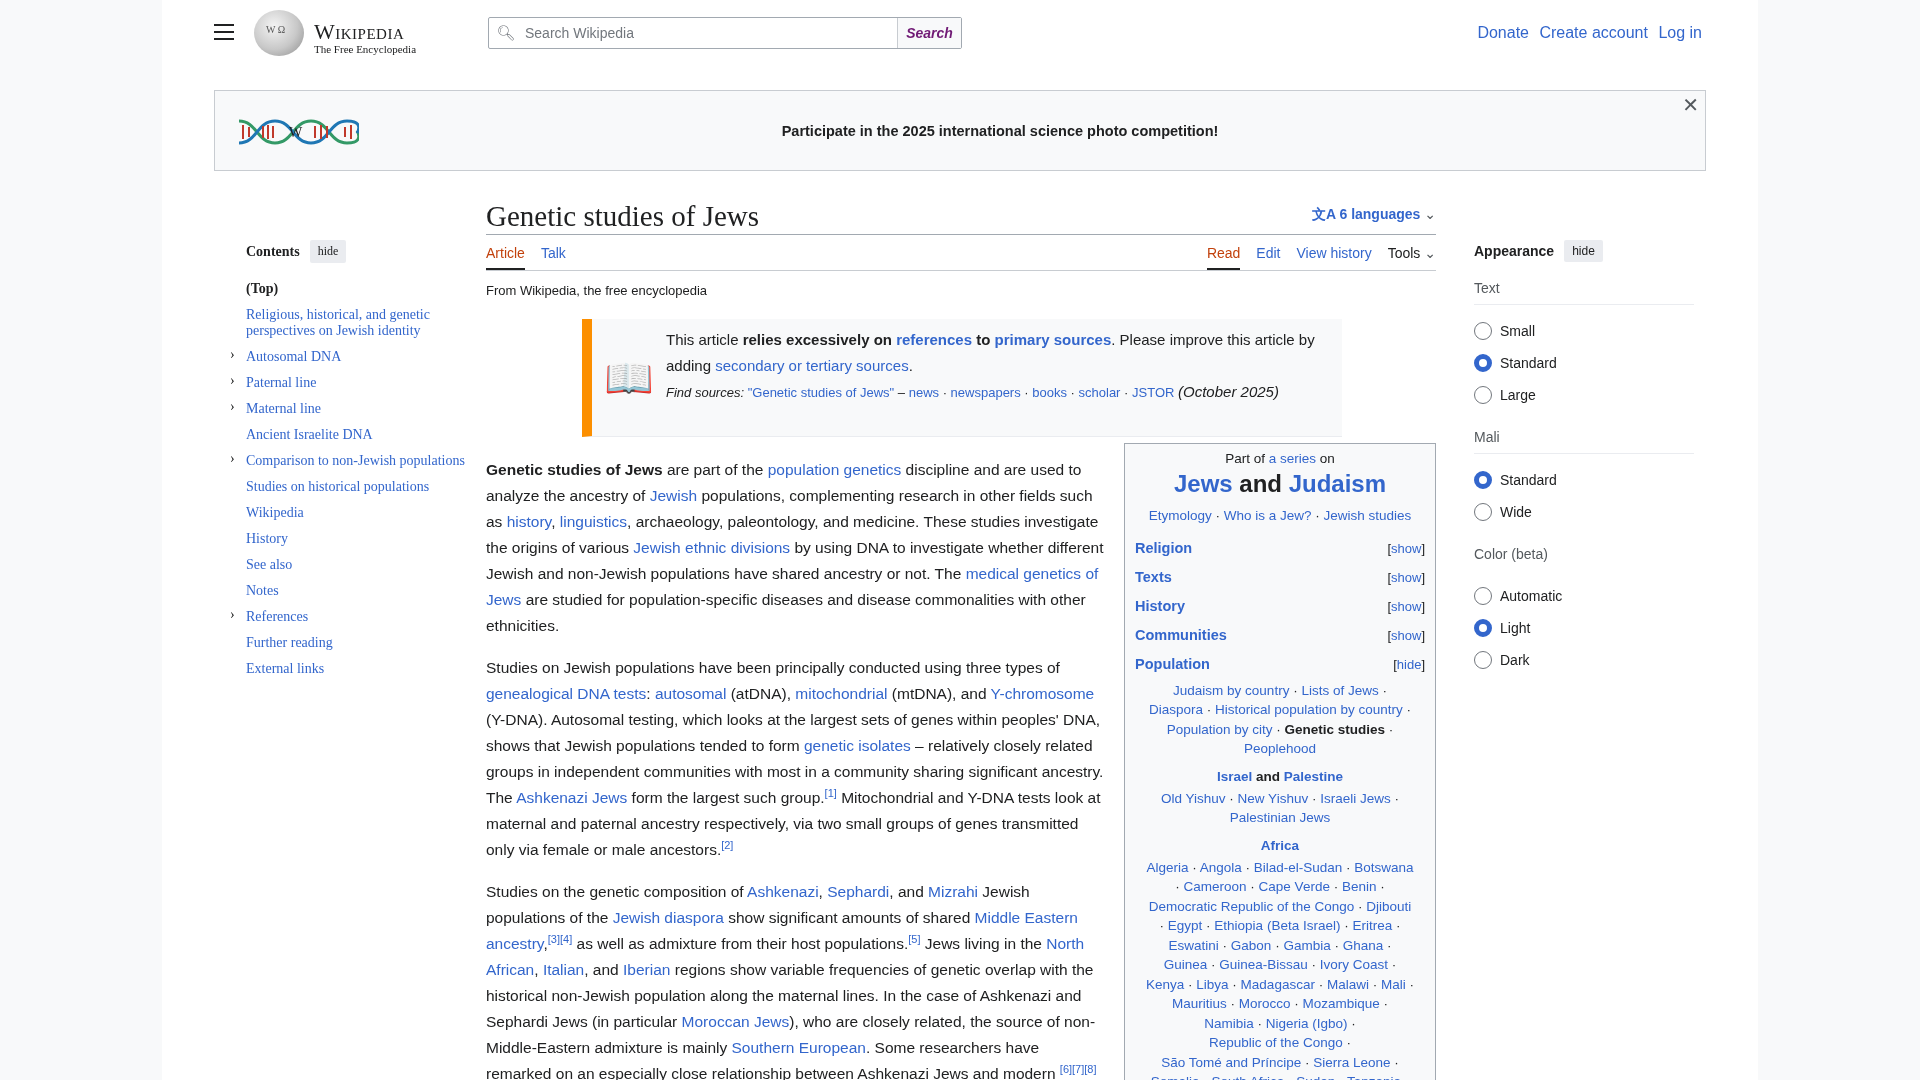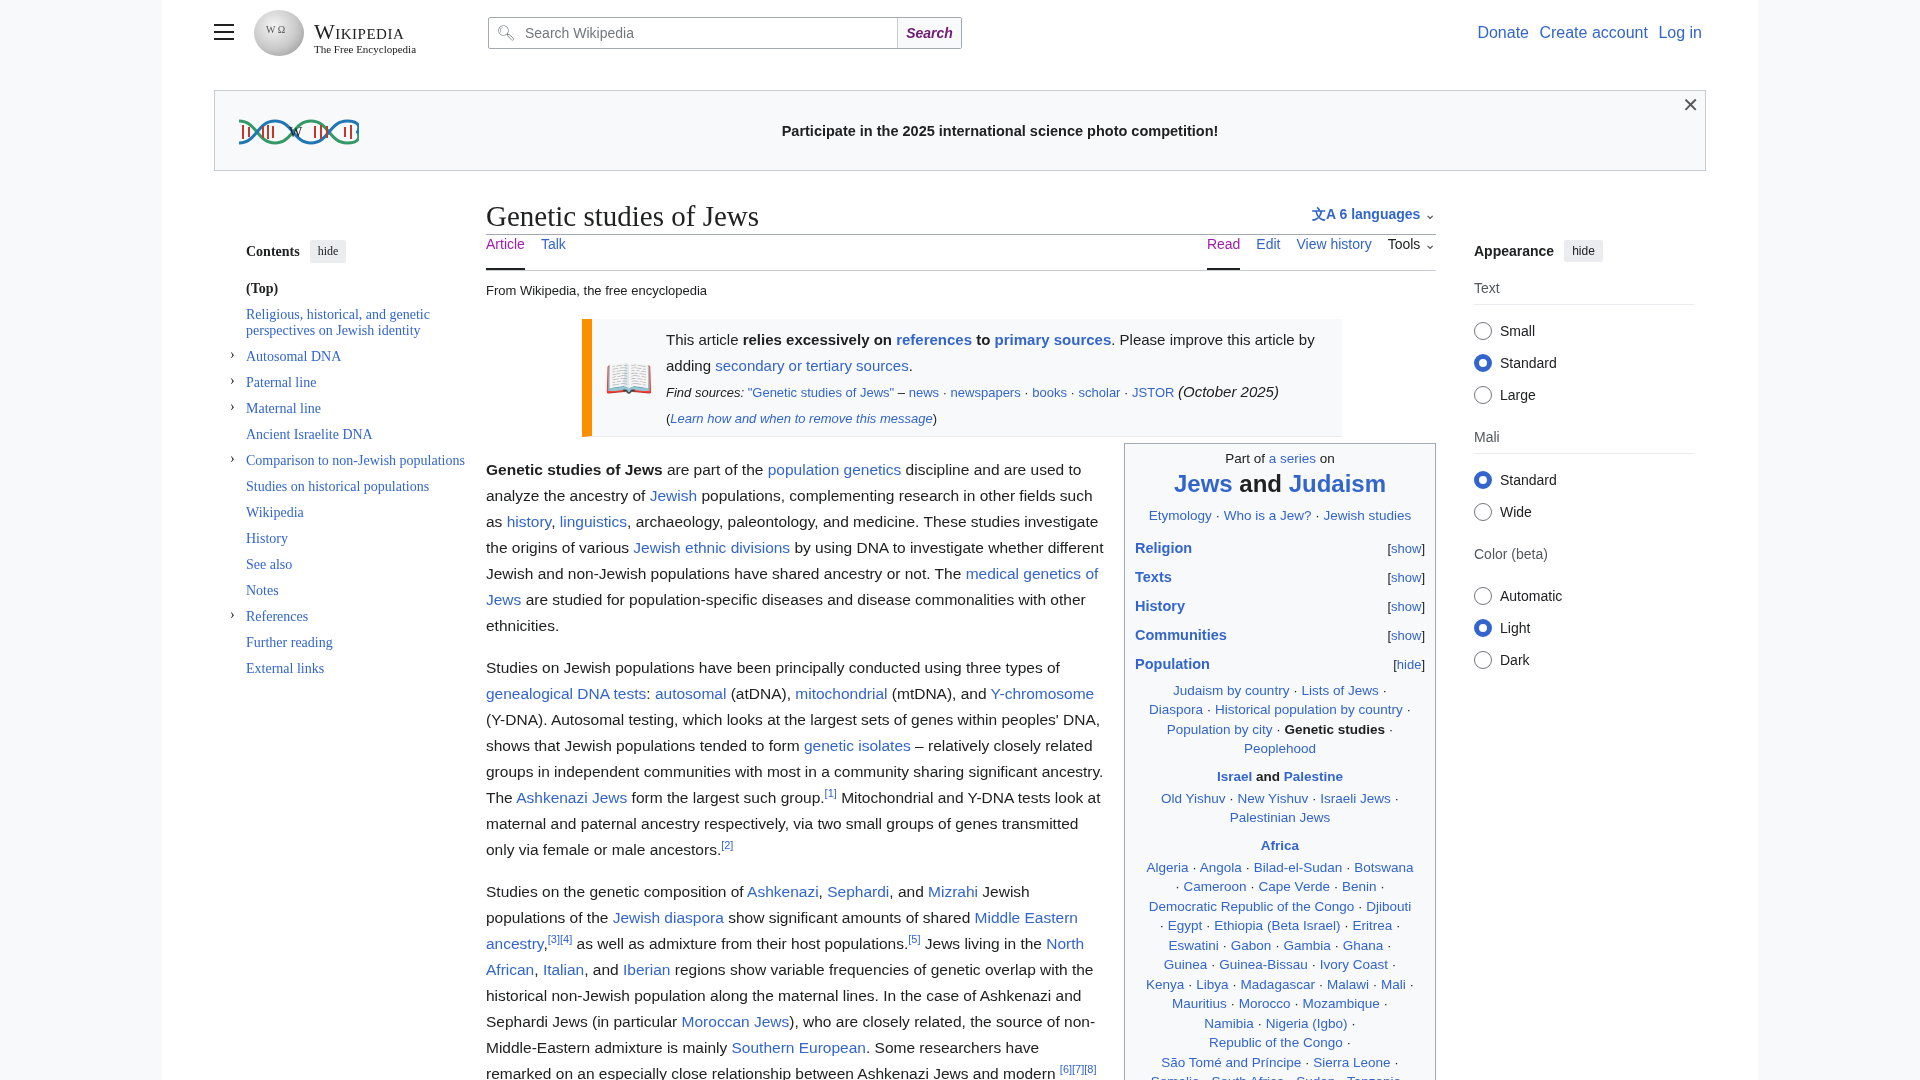--- a/index.html
+++ b/index.html
@@ -65,21 +65,21 @@
   .toc li .chev { position: absolute; left: -16px; top: -2px; font-size: 14px; color: #202122; cursor: pointer; }
 
   
   .main { position: absolute; left: 324px; top: 195px; width: 950px; }
   .title-row { display: flex; justify-content: space-between; align-items: flex-end; border-bottom: 1px solid #a2a9b1; height: 40px; }
   .title { font-family: "Liberation Serif", serif; font-size: 29px; font-weight: normal; margin: 0; line-height: 36px; }
   .langs { color: #3366cc; font-weight: bold; font-size: 14px; padding-bottom: 10px; cursor: pointer; }
   .tabs-row { display: flex; justify-content: space-between; border-bottom: 1px solid #c8ccd1; height: 36px; align-items: flex-end; font-size: 14px; }
   .tabs-row .grp { display: flex; }
   .tab { padding: 0 0 7px 0; margin-right: 16px; cursor: pointer; }
-  .tab.active { color: #a21caf; border-bottom: 2px solid #202122; padding-bottom: 16px; }
+  .tab.active { color: #c2410c; border-bottom: 2px solid #202122; padding-bottom: 7px; }
   .tab.right-last { margin-right: 0; }
   .tagline { font-size: 13px; margin-top: 12px; }
 
   .ambox {
     position: absolute; left: 96px; top: 124px; width: 760px; height: 118px;
     background: #f8f9fa; border-left: 10px solid #fc8f00; border-bottom: 1px solid #eaecf0;
     font-size: 15px;
   }
   .ambox .book { position: absolute; left: 12px; top: 36px; font-size: 40px; }
   .ambox .text { position: absolute; left: 74px; top: 8px; right: 12px; line-height: 26px; }
@@ -214,21 +214,20 @@
 
     <div class="ambox">
       <div class="book">📖</div>
       <div class="text">
         <span>This article </span><b>relies excessively on </b><b><a>references</a></b><b> to </b><b><a>primary sources</a></b><span>. Please improve this article by adding </span><a>secondary or tertiary sources</a><span>.</span>
         <div class="small">
           <i>Find sources:</i>
           <a>"Genetic studies of Jews"</a><span> – </span><a>news</a> · <a>newspapers</a> · <a>books</a> · <a>scholar</a> · <a>JSTOR</a>
           <i style="font-size:15px;">(October 2025)</i>
         </div>
-        <div class="small">(<i><a>Learn how and when to remove this message</a></i>)</div>
       </div>
     </div>
 
     <div class="body-text">
       <p><b>Genetic studies of Jews</b> are part of the <a>population genetics</a> discipline and are used to analyze the ancestry of <a>Jewish</a> populations, complementing research in other fields such as <a>history</a>, <a>linguistics</a>, archaeology, paleontology, and medicine. These studies investigate the origins of various <a>Jewish ethnic divisions</a> by using DNA to investigate whether different Jewish and non-Jewish populations have shared ancestry or not. The <a>medical genetics of Jews</a> are studied for population-specific diseases and disease commonalities with other ethnicities.</p>
       <p>Studies on Jewish populations have been principally conducted using three types of <a>genealogical DNA tests</a>: <a>autosomal</a> (atDNA), <a>mitochondrial</a> (mtDNA), and <a>Y-chromosome</a> (Y-DNA). Autosomal testing, which looks at the largest sets of genes within peoples' DNA, shows that Jewish populations tended to form <a>genetic isolates</a> – relatively closely related groups in independent communities with most in a community sharing significant ancestry. The <a>Ashkenazi Jews</a> form the largest such group.<sup><a>[1]</a></sup> Mitochondrial and Y-DNA tests look at maternal and paternal ancestry respectively, via two small groups of genes transmitted only via female or male ancestors.<sup><a>[2]</a></sup></p>
       <p>Studies on the genetic composition of <a>Ashkenazi</a>, <a>Sephardi</a>, and <a>Mizrahi</a> Jewish populations of the <a>Jewish diaspora</a> show significant amounts of shared <a>Middle Eastern ancestry</a>,<sup><a>[3]</a><a>[4]</a></sup> as well as admixture from their host populations.<sup><a>[5]</a></sup> Jews living in the <a>North African</a>, <a>Italian</a>, and <a>Iberian</a> regions show variable frequencies of genetic overlap with the historical non-Jewish population along the maternal lines. In the case of Ashkenazi and Sephardi Jews (in particular <a>Moroccan Jews</a>), who are closely related, the source of non-Middle-Eastern admixture is mainly <a>Southern European</a>. Some researchers have remarked on an especially close relationship between Ashkenazi Jews and modern <sup><a>[6][7][8]</a></sup></p>
     </div>
 
     <div class="sidebar">

